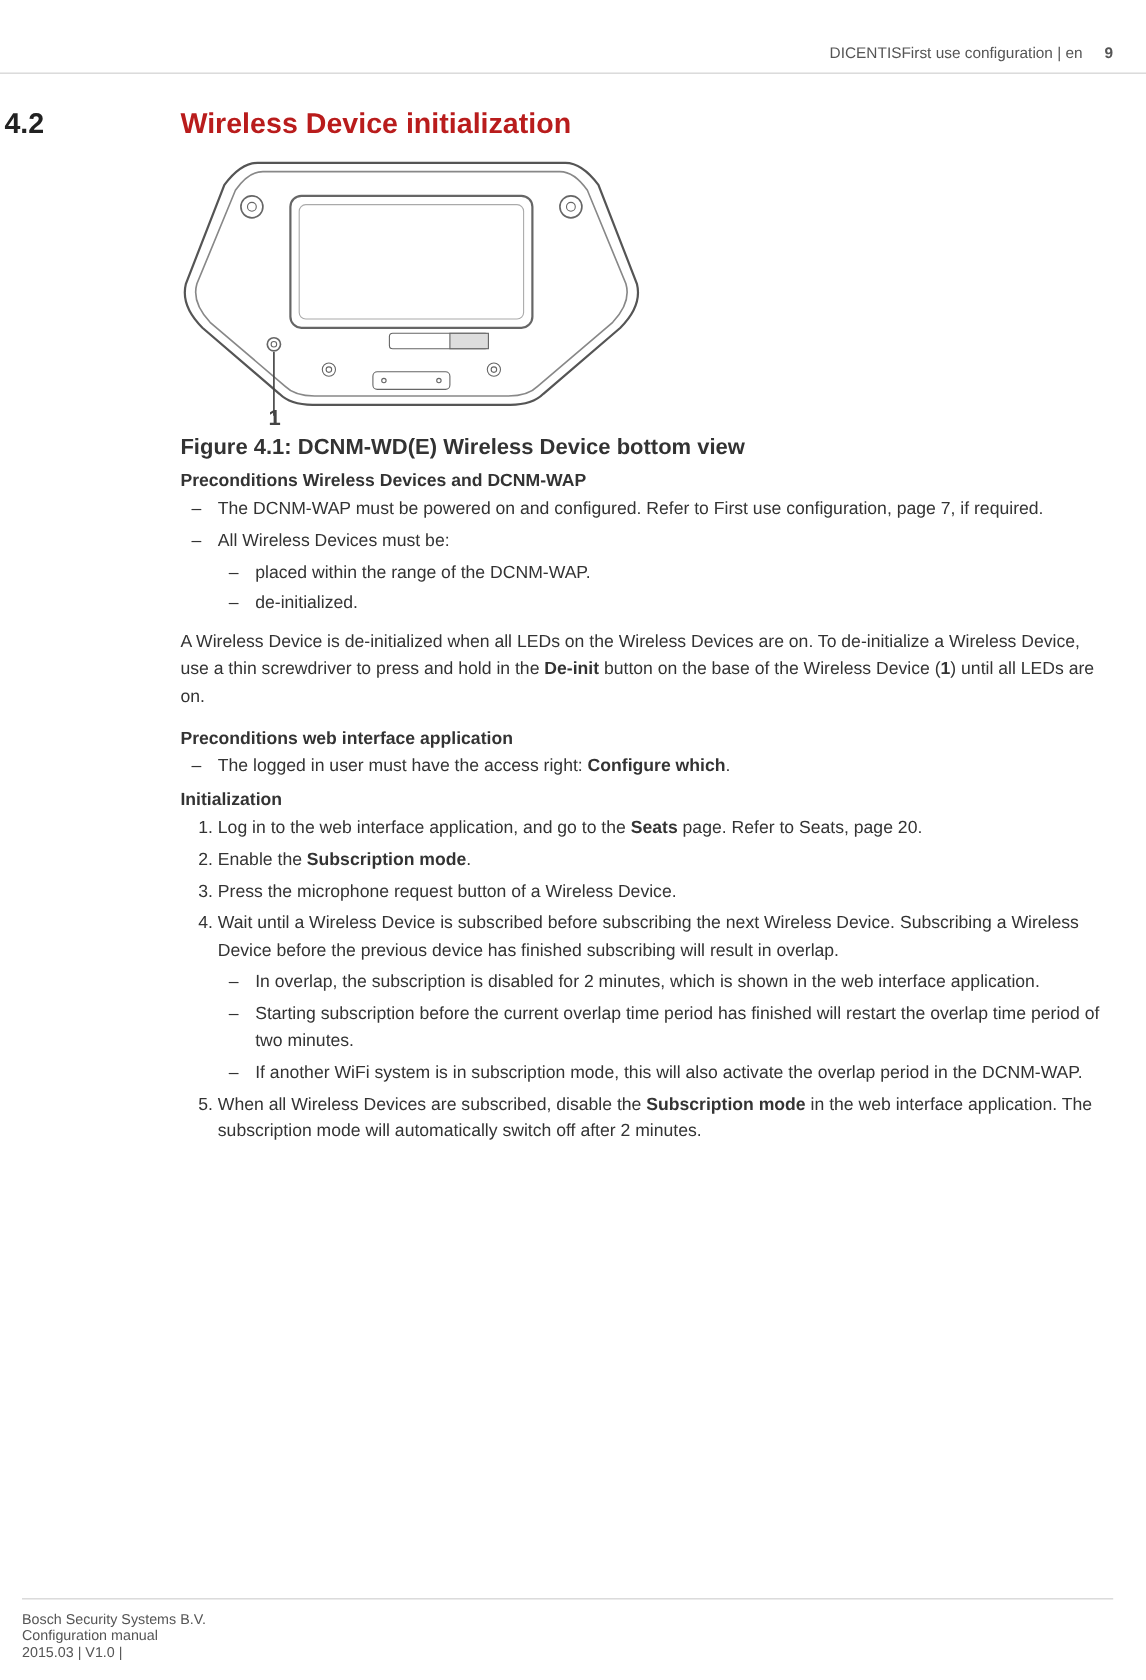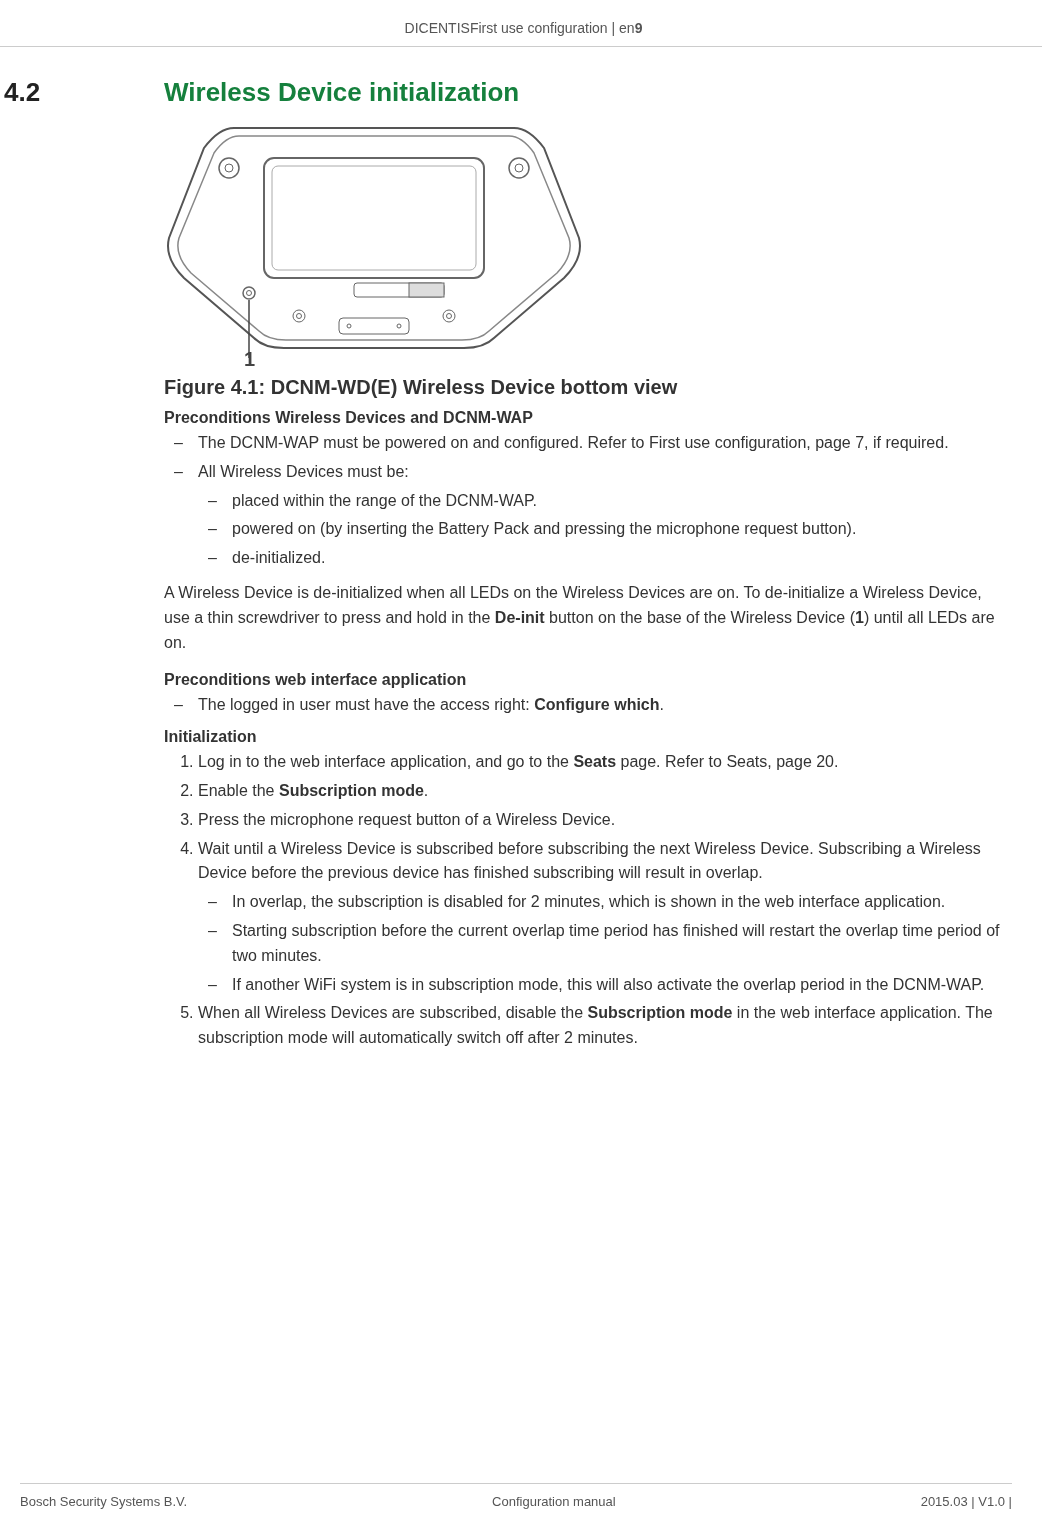--- a/index.html
+++ b/index.html
@@ -11,30 +11,32 @@
     background: #fff;
   }
   .page {
     width: 1042px;
     height: 1527px;
     position: relative;
     box-sizing: border-box;
   }
   .header {
     display: flex;
-    justify-content: center;
+    justify-content: flex-end;
     align-items: baseline;
     padding: 20px 30px 10px 35px;
     border-bottom: 1px solid #ccc;
     font-size: 14px;
     color: #555;
   }
   .header-right {
     display: flex;
     align-items: baseline;
+    gap: 20px;
+    margin-top: 20px;
   }
   .page-num {
     font-weight: bold;
   }
   .content {
     display: flex;
     padding: 30px 30px 0 0;
   }
   .section-number {
     width: 160px;
@@ -44,21 +46,21 @@
     color: #222;
     padding-left: 4px;
   }
   .main {
     flex: 1;
   }
   h1 {
     font-size: 26px;
     font-weight: bold;
     margin: 0 0 10px 0;
-    color: #15803d;
+    color: #b91c1c;
   }
   .figure {
     margin: 10px 0 5px 0;
   }
   .figure svg { display: block; }
   .figure-caption {
     font-size: 20px;
     font-weight: bold;
     margin: 8px 0 10px 0;
   }
@@ -96,20 +98,21 @@
     position: absolute;
     bottom: 18px;
     left: 20px;
     right: 30px;
     border-top: 1px solid #ccc;
     padding-top: 10px;
     display: flex;
     justify-content: space-between;
     font-size: 13px;
     color: #555;
+    flex-direction: column;
   }
 </style>
 </head>
 <body>
 
 <div class="page">
 
   <div class="header">
     <span>DICENTIS</span>
     <span class="header-right">
@@ -159,21 +162,20 @@
 
       <div class="subhead">Preconditions Wireless Devices and DCNM-WAP</div>
       <ul class="dash">
         <li>
           <span>The DCNM-WAP must be powered on and configured. Refer to </span><span class="italic">First use configuration, page 7</span><span>, if required.</span>
         </li>
         <li>
           <span>All Wireless Devices must be:</span>
           <ul class="dash nested">
             <li>placed within the range of the DCNM-WAP.</li>
-            <li>powered on (by inserting the Battery Pack and pressing the microphone request button).</li>
             <li>de-initialized.</li>
           </ul>
         </li>
       </ul>
       <p class="para">
         <span>A Wireless Device is de-initialized when all LEDs on the Wireless Devices are on. To de-initialize a Wireless Device, use a thin screwdriver to press and hold in the </span><span class="bold">De-init</span><span> button on the base of the Wireless Device (</span><span class="bold">1</span><span>) until all LEDs are on.</span>
       </p>
 
       <div class="subhead">Preconditions web interface application</div>
       <ul class="dash">

